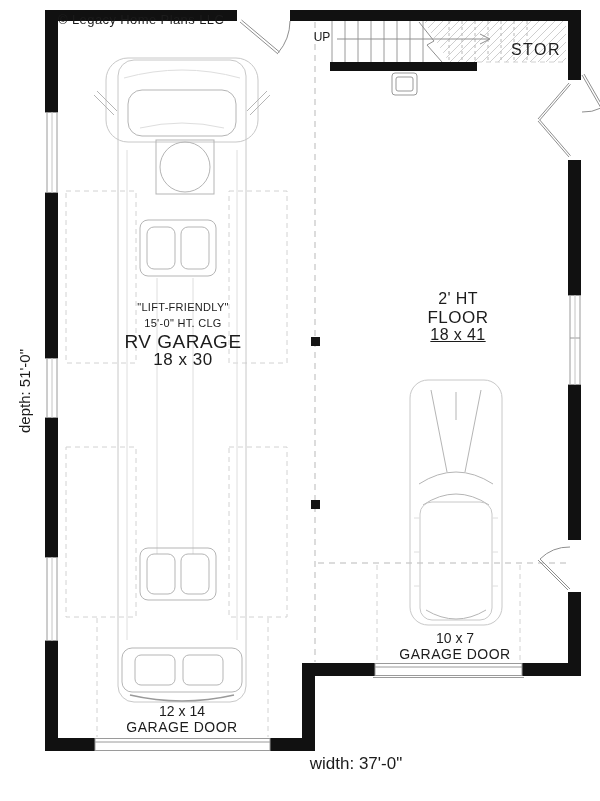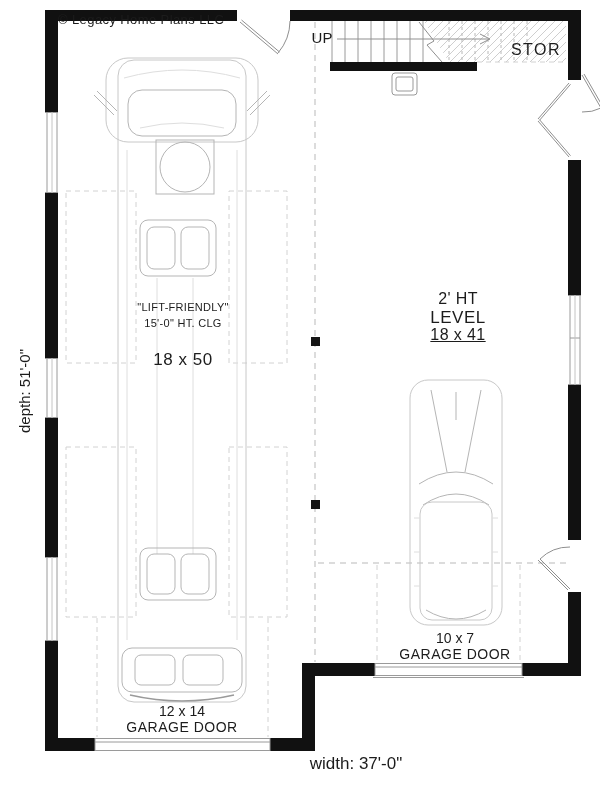--- a/index.html
+++ b/index.html
@@ -225,30 +225,31 @@
   </g>
 
   <g>
     <rect class="post" x="311" y="337" width="9" height="9"></rect>
     <rect class="post" x="311" y="500" width="9" height="9"></rect>
   </g>
 </svg>
 
 <div class="lbl" style="left:58px;top:13px;font-size:13px;letter-spacing:.4px;">© Legacy Home Plans LLC</div>
 
-<div class="lbl c" style="left:322px;top:37px;font-size:15px;text-align:right;">UP</div>
+<div class="lbl c" style="left:322px;top:37px;font-size:12px;text-align:right;">UP</div>
 
 <div class="lbl c" style="left:536px;top:50px;font-size:16px;letter-spacing:1.5px;">STOR</div>
 
 <div class="lbl c" style="left:183px;top:307px;font-size:11px;letter-spacing:.3px;">"LIFT-FRIENDLY"</div>
 <div class="lbl c" style="left:183px;top:323px;font-size:11px;letter-spacing:.3px;">15'-0" HT. CLG</div>
-<div class="lbl c" style="left:183px;top:359px;font-size:17px;letter-spacing:.5px;">18 x 50</div>
+<div class="lbl c" style="left:183px;top:341px;font-size:19px;letter-spacing:.5px;">RV GARAGE</div>
+<div class="lbl c" style="left:183px;top:359px;font-size:17px;letter-spacing:.5px;">18 x 30</div>
 
 <div class="lbl c" style="left:458px;top:299px;font-size:16px;letter-spacing:.4px;">2' HT</div>
-<div class="lbl c" style="left:458px;top:317px;font-size:17px;letter-spacing:.5px;">LEVEL</div>
+<div class="lbl c" style="left:458px;top:317px;font-size:17px;letter-spacing:.5px;">FLOOR</div>
 <div class="lbl c" style="left:458px;top:335px;font-size:16px;letter-spacing:.4px;text-decoration:underline;">18 x 41</div>
 
 <div class="lbl c" style="left:182px;top:711px;font-size:14px;text-align:center;">12 x 14</div>
 <div class="lbl c" style="left:182px;top:727px;font-size:14px;letter-spacing:.5px;">GARAGE DOOR</div>
 
 <div class="lbl c" style="left:455px;top:638px;font-size:14px;">10 x 7</div>
 <div class="lbl c" style="left:455px;top:654px;font-size:14px;letter-spacing:.5px;">GARAGE DOOR</div>
 
 <div class="lbl c" style="left:356px;top:763px;font-size:17px;">width: 37'-0"</div>
 

